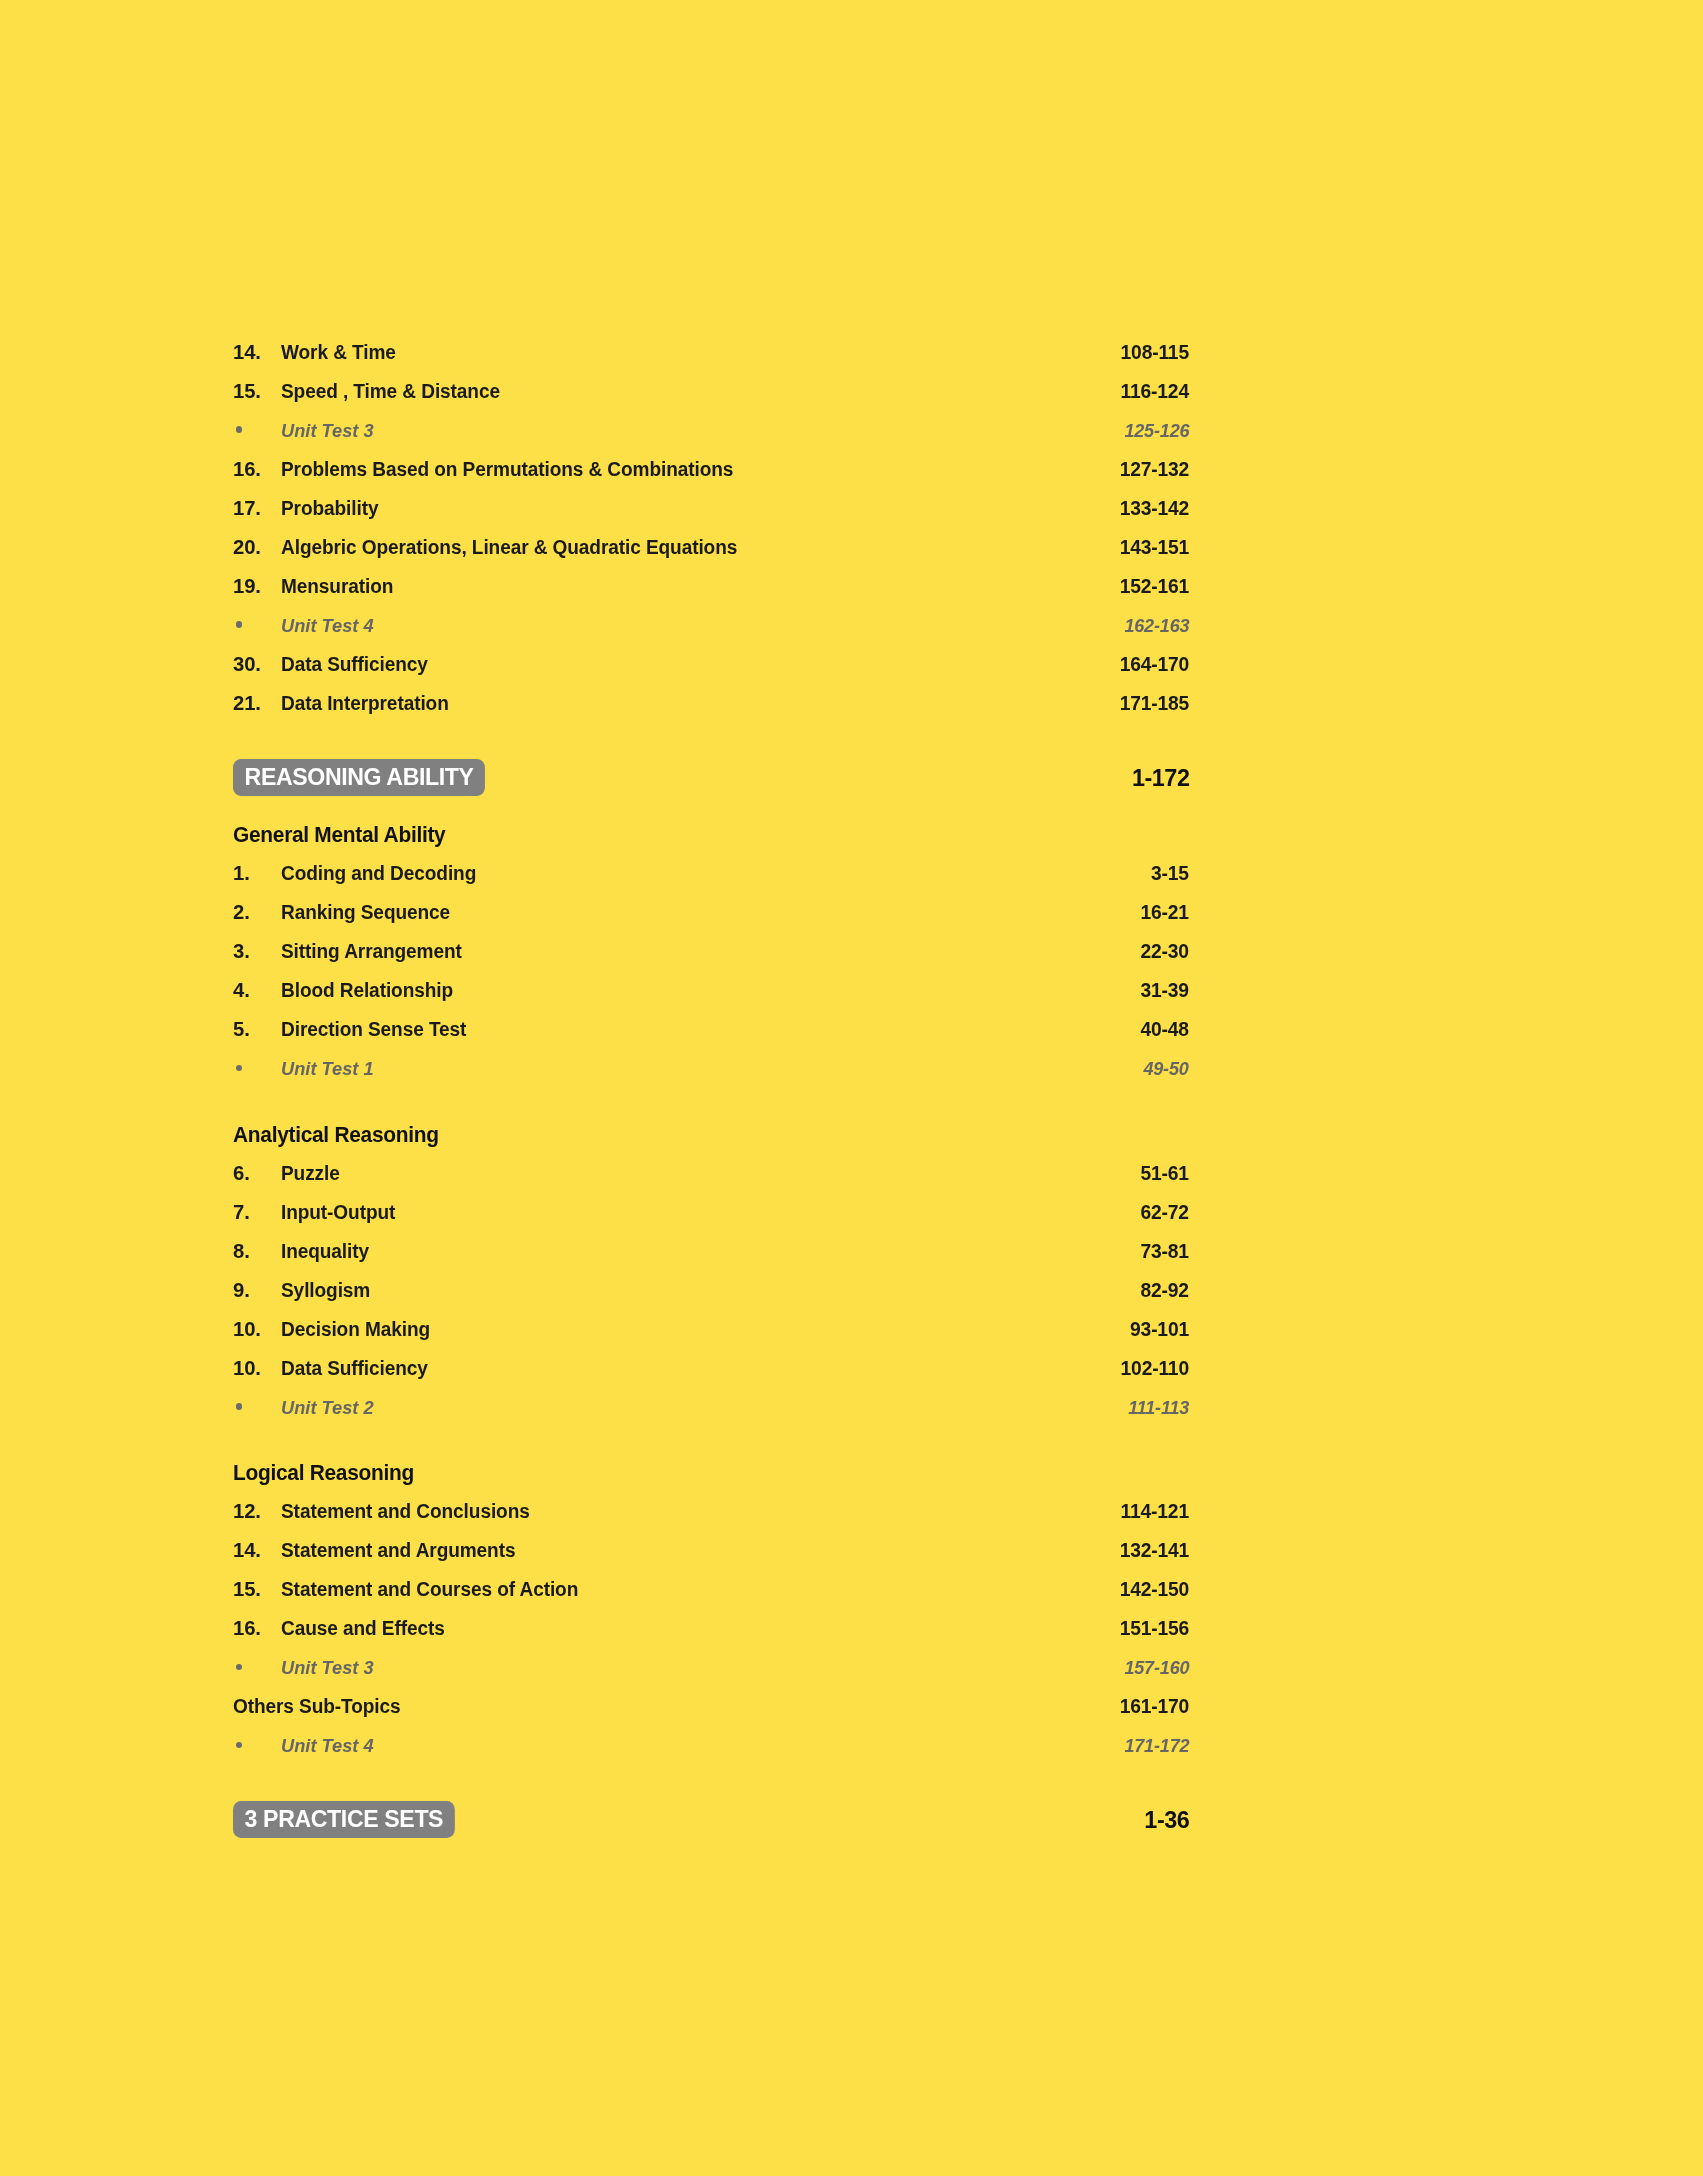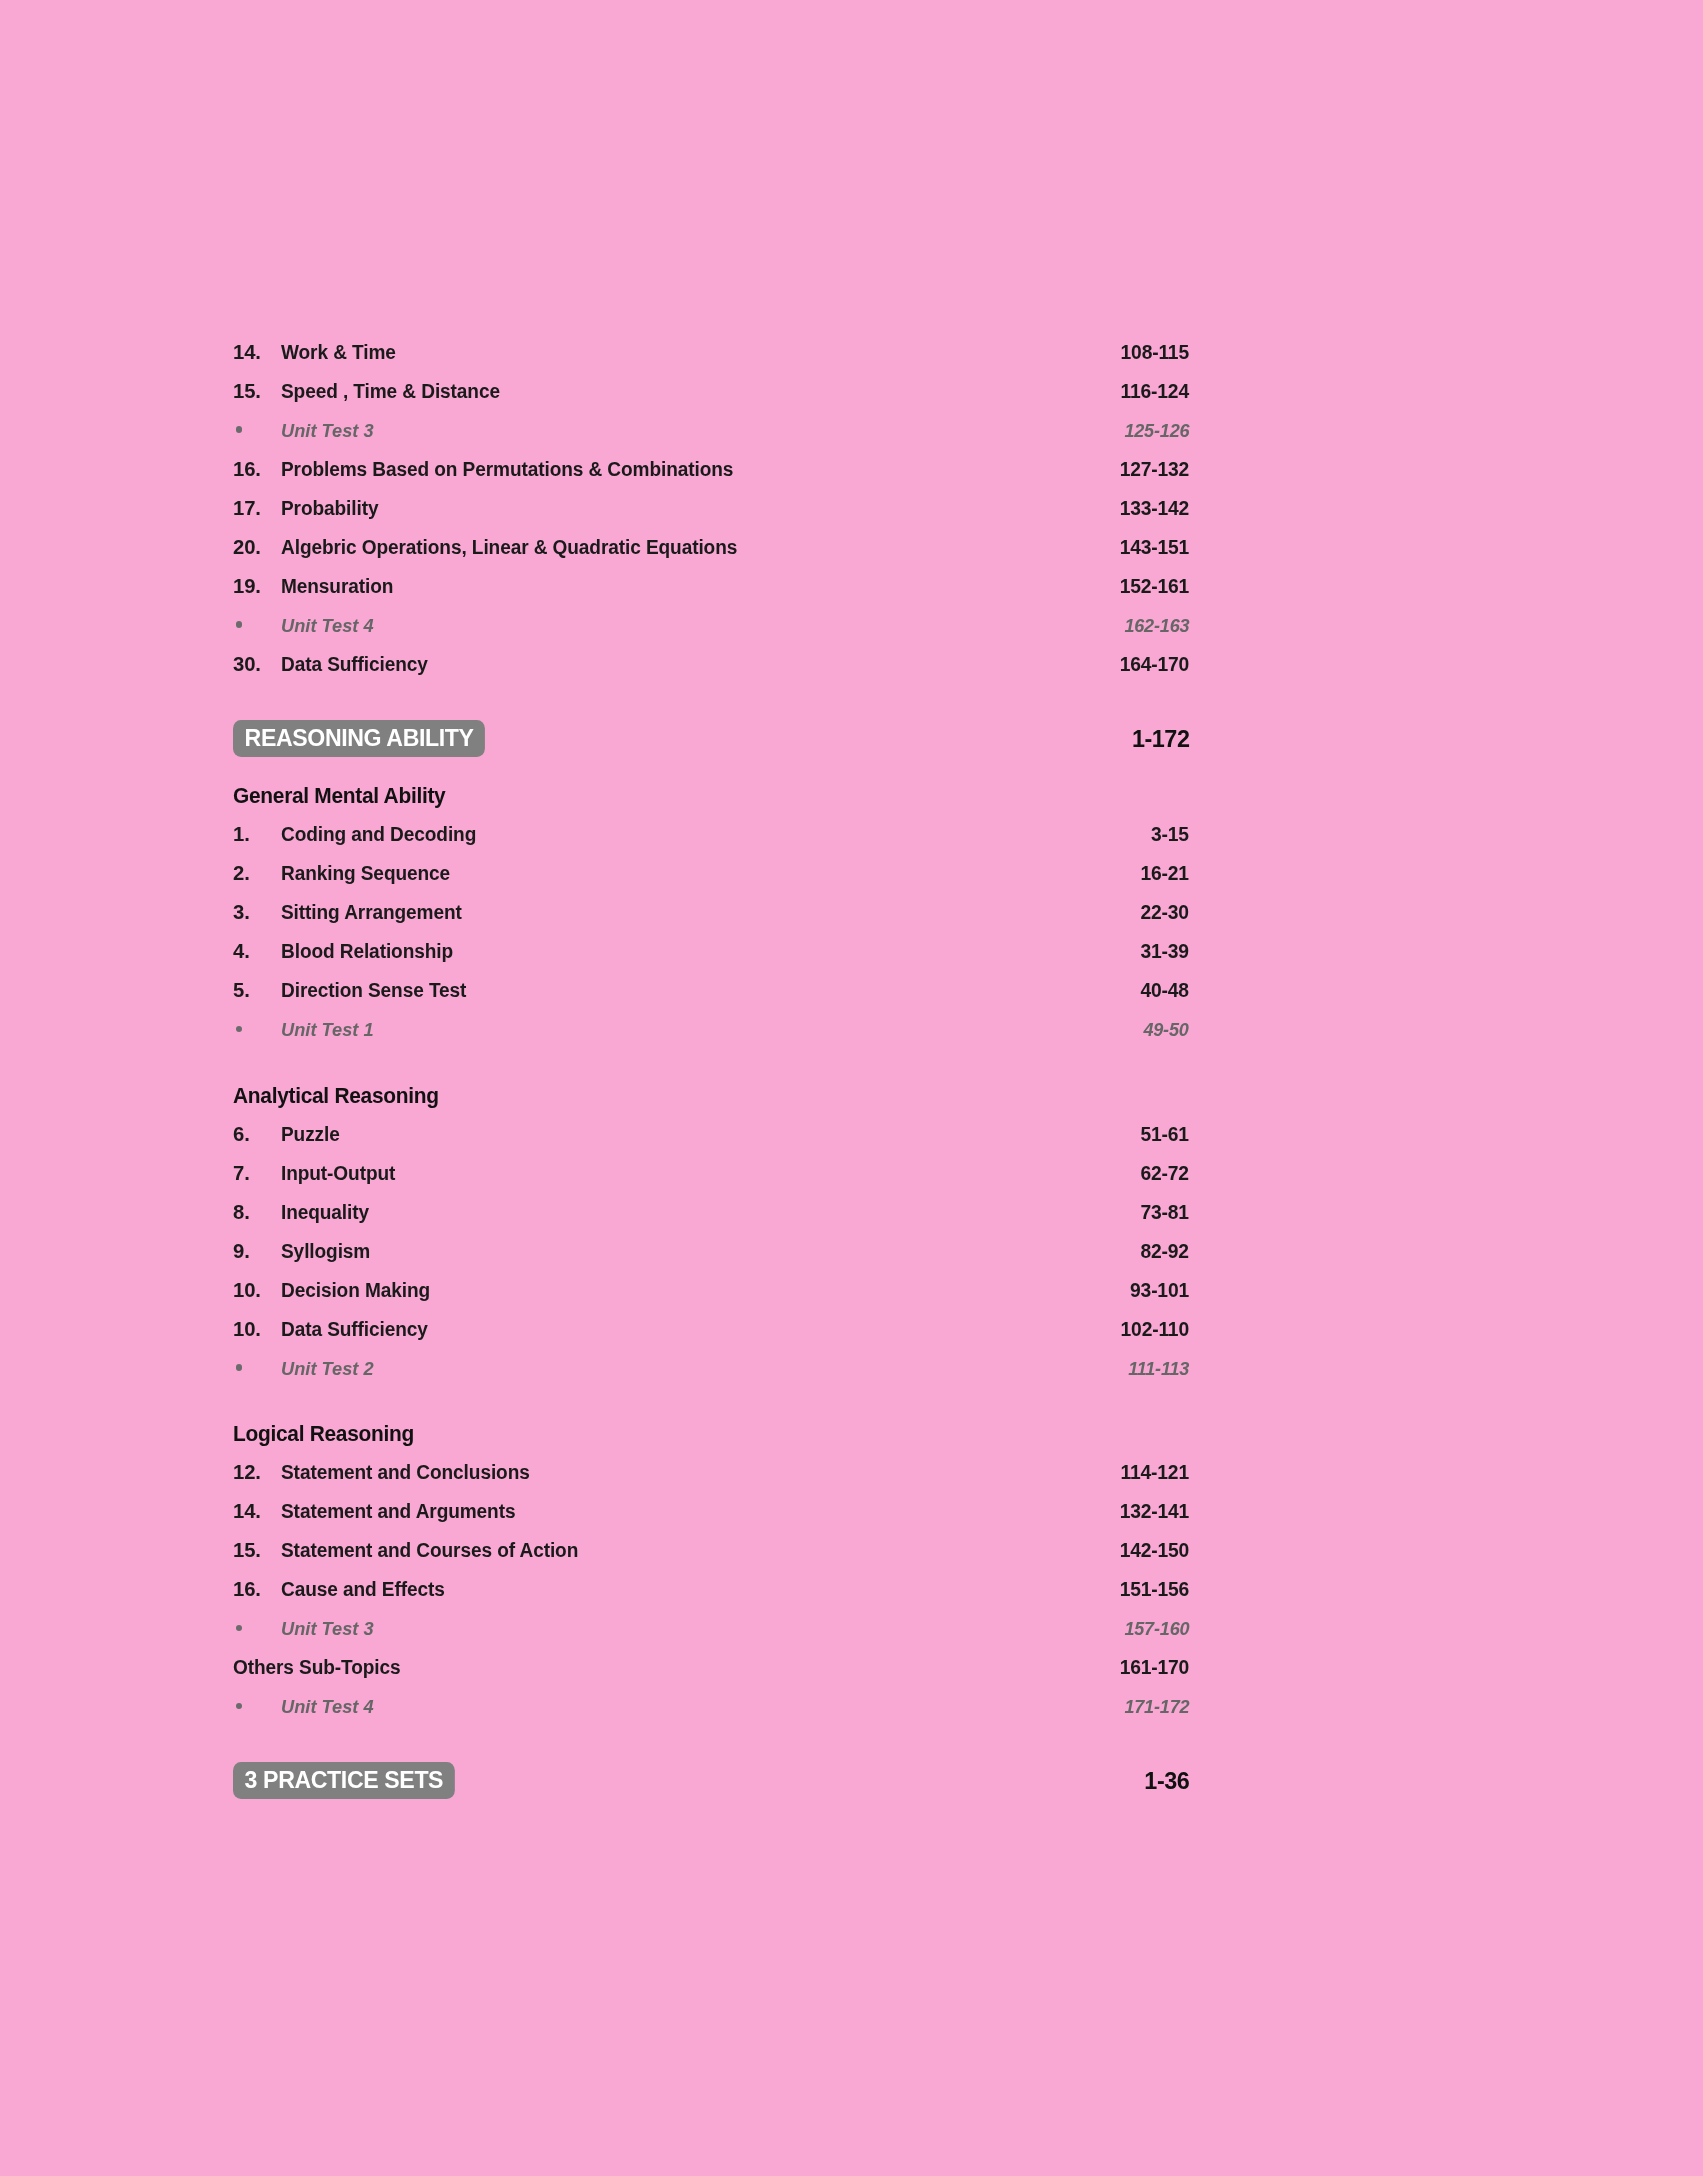--- a/index.html
+++ b/index.html
@@ -12,21 +12,21 @@
     height: 2177px;
     font-family: "Liberation Sans", sans-serif;
     color: #1a1a1a;
     -webkit-font-smoothing: antialiased;
   }
 
   .page {
     position: relative;
     width: 1703px;
     height: 2177px;
-    background: #f9a8d4;
+    background: #fde047;
     overflow: hidden;
   }
 
   
   .toc {
     position: absolute;
     left: 233px;
     top: 333px;
     width: 956px;
   }
@@ -195,20 +195,25 @@
         <div class="row unit">
           <span class="num"><span class="bullet"></span></span>
           <span class="title">Unit Test 4</span>
           <span class="pages">162-163</span>
         </div>
         <div class="row">
           <span class="num">30.</span>
           <span class="title">Data Sufficiency</span>
           <span class="pages">164-170</span>
         </div>
+        <div class="row">
+          <span class="num">21.</span>
+          <span class="title">Data Interpretation</span>
+          <span class="pages">171-185</span>
+        </div>
       </div>
       <div class="banner-row">
         <span class="banner">REASONING ABILITY</span>
         <span class="banner-pages">1-172</span>
       </div>
       <div>
         <div class="subhead">General Mental Ability</div>
         <div class="row">
           <span class="num">1.</span>
           <span class="title">Coding and Decoding</span>

